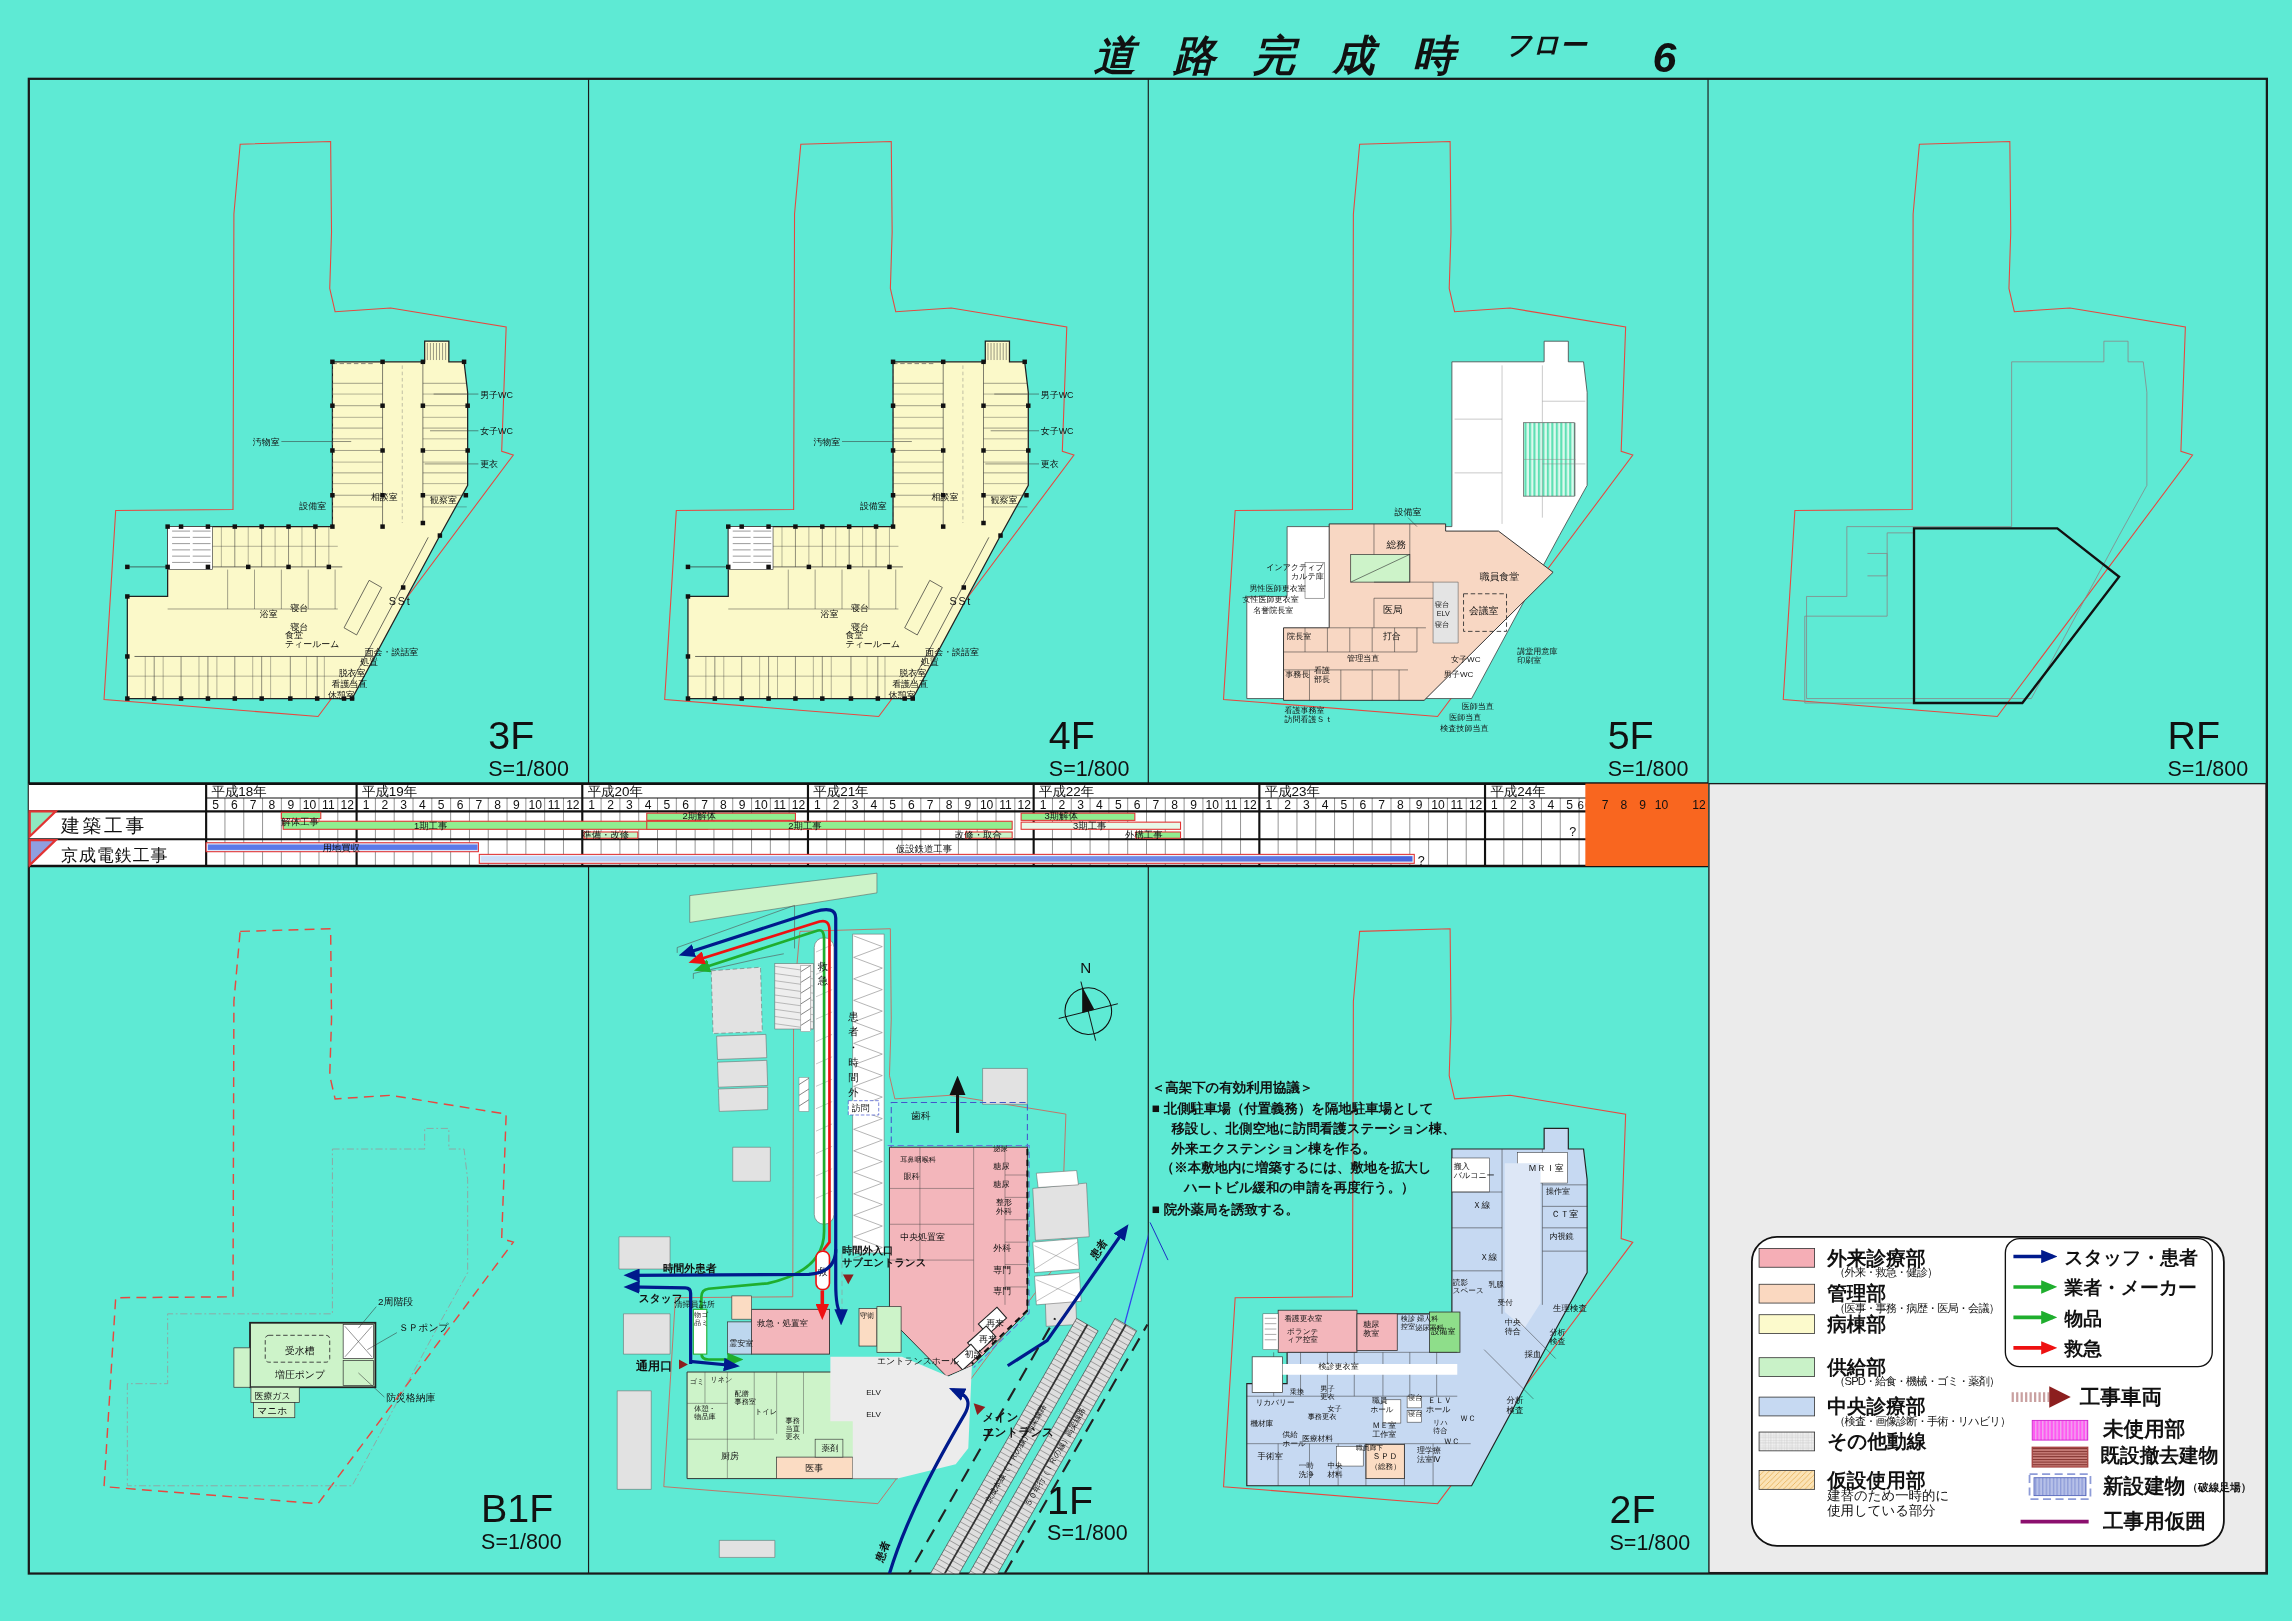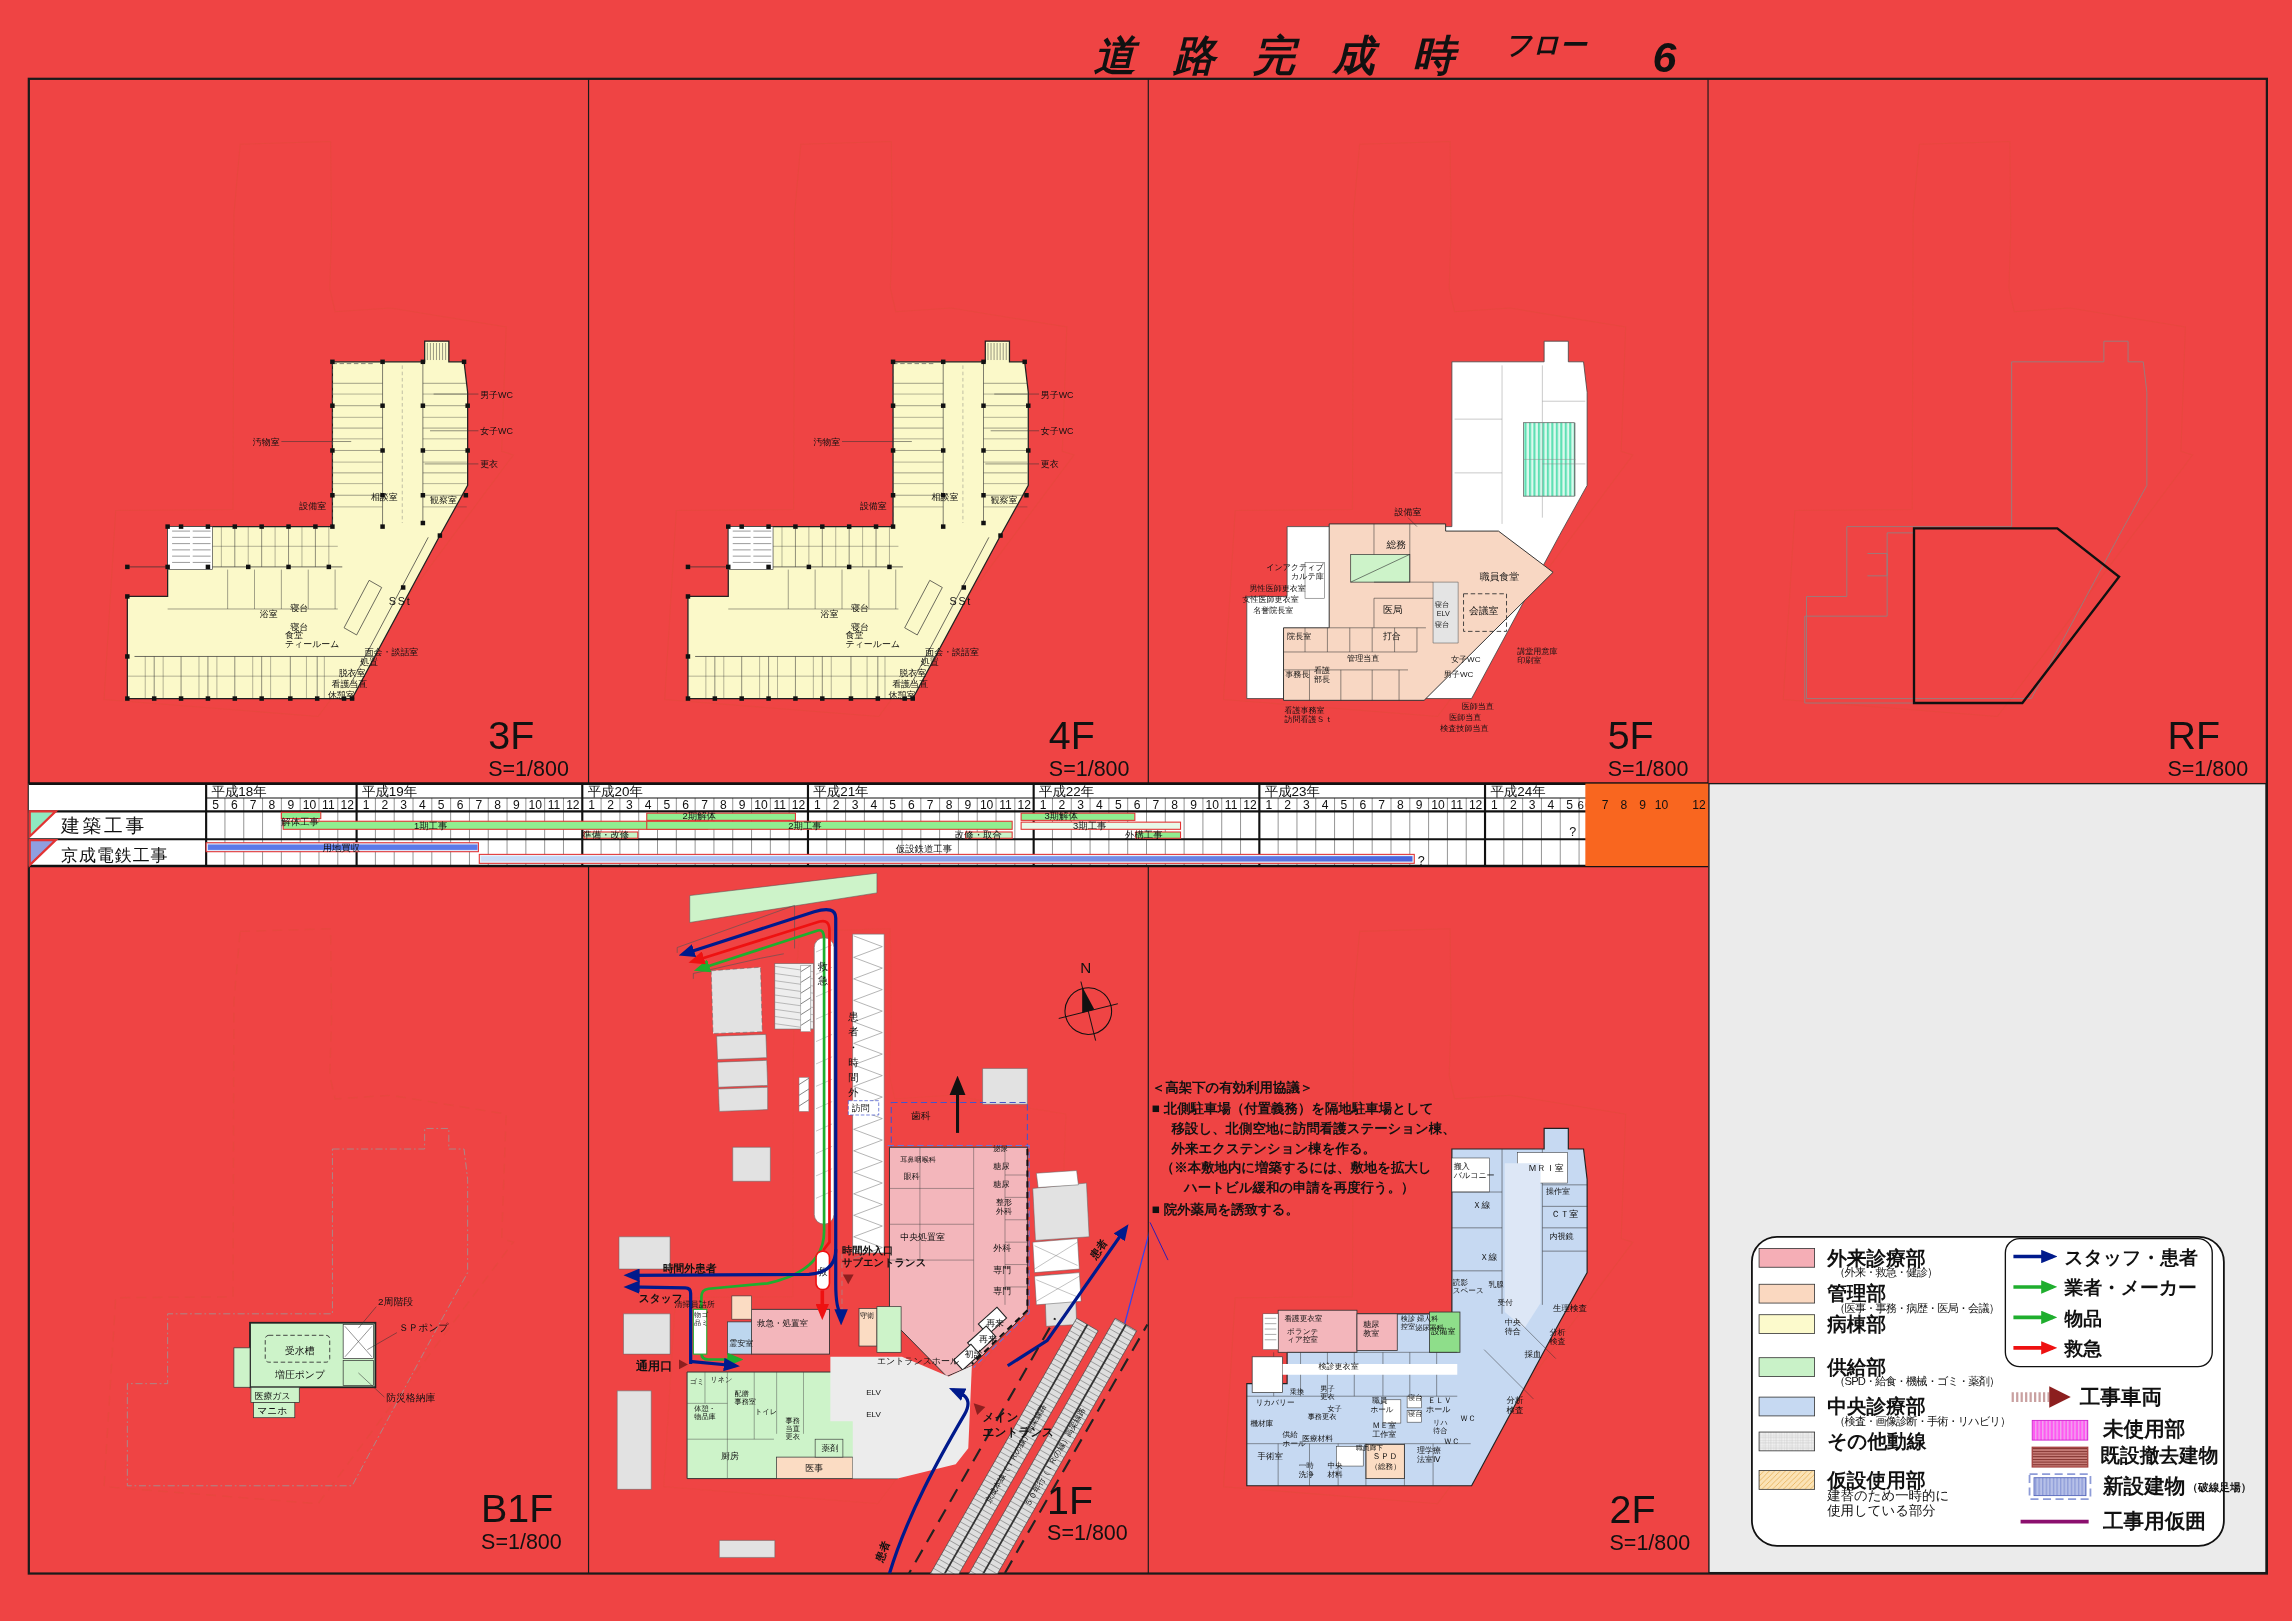--- a/index.html
+++ b/index.html
@@ -1,15 +1,15 @@
 <!DOCTYPE html>
 <html style="font-size:14.3px"><head><meta charset="utf-8">
 <style>
 html,body{margin:0;padding:0;background:#fff;font-family:"Liberation Sans",sans-serif;}
-#page{position:relative;width:2293px;height:1621px;background:#ef4444;overflow:hidden;}
+#page{position:relative;width:2293px;height:1621px;background:#5eead4;overflow:hidden;}
 svg{position:absolute;top:0;left:0;}
 text{font-family:"Liberation Sans",sans-serif;fill:#111;}
 </style></head><body>
 <div id="page">
 <svg width="2293" height="1621" viewBox="0 0 2560 1810">
 <defs>
 
 <path id="site" d="M236,73 L337,70 L338,171 L336,234 L342,260 L404,256 L533,277 L528,416 L541,420 L323,712 L84,693 L97,482 L228,481 L229,151 Z"></path>
 
 <path id="foot" d="M339,316 L442,316 L442,293 L469,293 L469,316 L486,316 L490,350 L490,454 L459,510 L361,692 L110,692 L110,578 L155,578 L155,500 L339,500 Z"></path>

